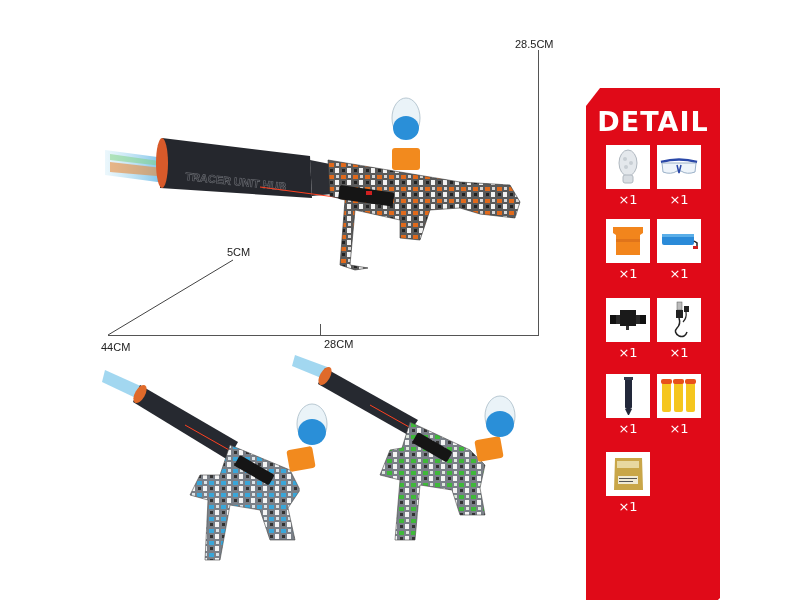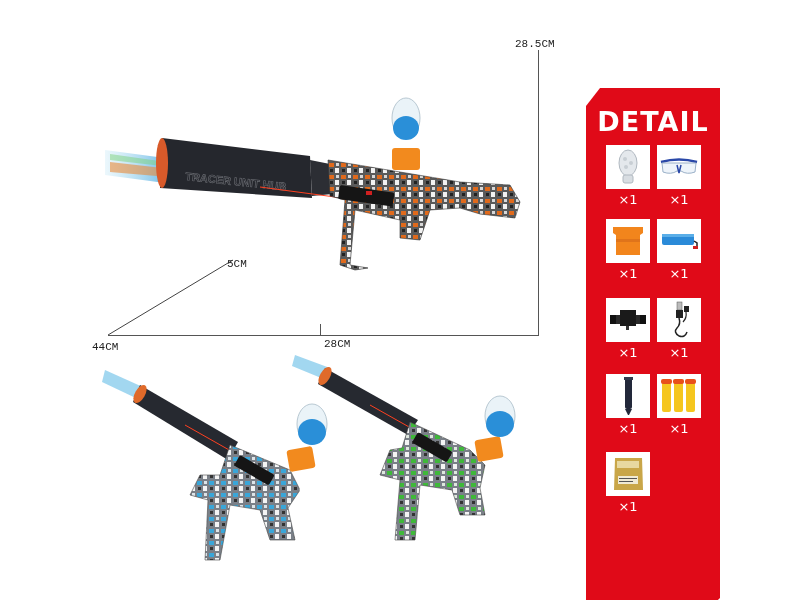--- a/index.html
+++ b/index.html
@@ -1,20 +1,20 @@
 <!DOCTYPE html>
 <html><head>
 <meta charset="utf-8">
 <style>
   * { margin:0; padding:0; box-sizing:border-box; }
   html, body { width:800px; height:600px; background:#ffffff; overflow:hidden; }
   body { position:relative; font-family:"Liberation Sans", sans-serif; }
 
   .dim-label {
-    position:absolute; font-family:Liberation Mono, monospace;
+    position:absolute; font-family:Liberation Sans, sans-serif;
     font-size:11px; color:#222; letter-spacing:0px; white-space:nowrap;
   }
   .dim-line { position:absolute; background:#555; }
 
   .gun { position:absolute; }
 
   
   .panel {
     position:absolute; left:586px; top:88px; width:134px; height:532px;
     background:#e00a18;
@@ -38,22 +38,22 @@
 <body>
 
 <div class="dim-line" style="left:538px;top:50px;width:1px;height:286px;"></div>
 <div class="dim-line" style="left:108px;top:335px;width:431px;height:1px;"></div>
 <div class="dim-line" style="left:320px;top:324px;width:1px;height:11px;"></div>
 <svg style="position:absolute;left:105px;top:258px;" width="140" height="80">
   <line x1="3" y1="77" x2="128" y2="2" stroke="#444" stroke-width="1"></line>
 </svg>
 
 <div class="dim-label" style="left:515px;top:38px;">28.5CM</div>
-<div class="dim-label" style="left:227px;top:258px;">5CM</div>
-<div class="dim-label" style="left:92px;top:341px;">44CM</div>
+<div class="dim-label" style="left:227px;top:246px;">5CM</div>
+<div class="dim-label" style="left:101px;top:341px;">44CM</div>
 <div class="dim-label" style="left:324px;top:338px;">28CM</div>
 
 <svg class="gun" style="left:100px;top:90px;" width="440" height="190" viewBox="0 0 440 190">
   <defs>
     <linearGradient id="rainbow1" x1="0" y1="0" x2="1" y2="0">
       <stop offset="0" stop-color="#9fd8f0" stop-opacity="0.2"></stop>
       <stop offset="1" stop-color="#4aa8e0"></stop>
     </linearGradient>
     <pattern id="camoO" width="12" height="12" patternUnits="userSpaceOnUse">
       <rect width="12" height="12" fill="#5a5a5a"></rect>

